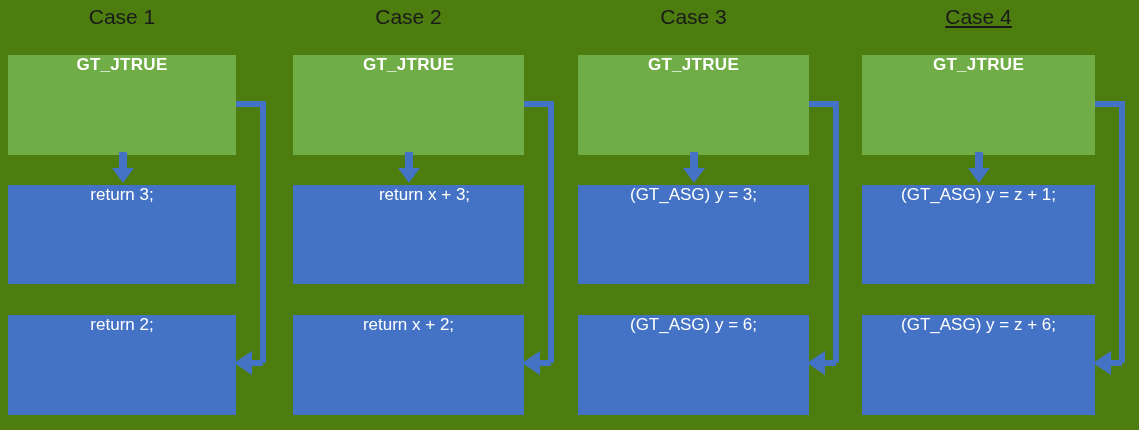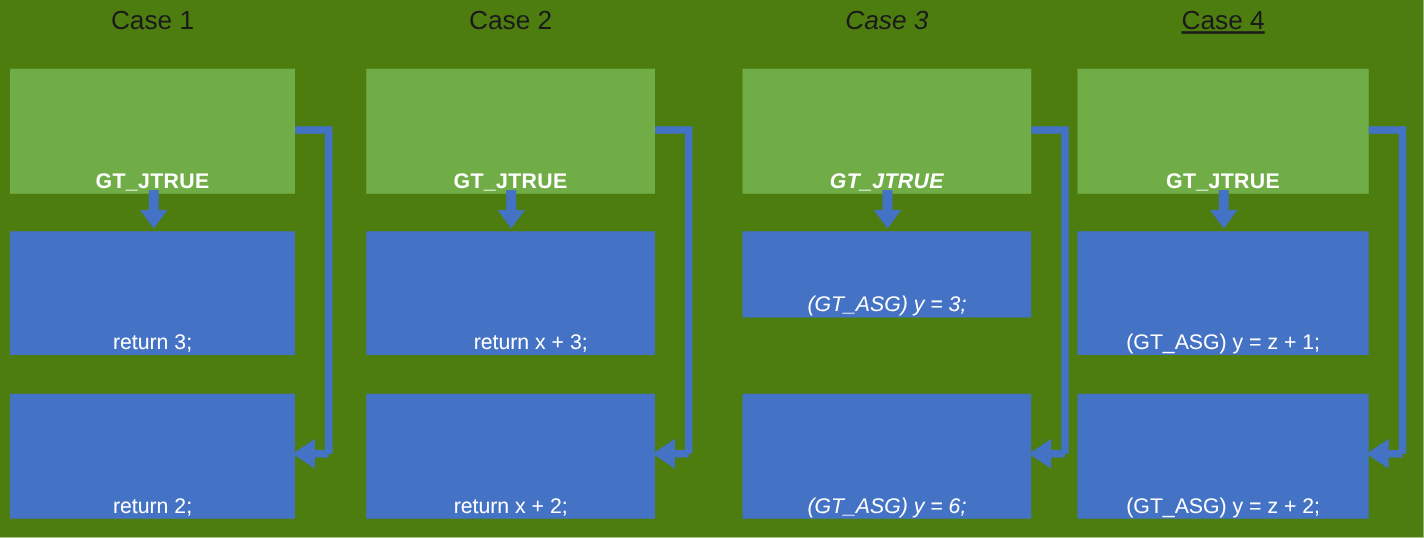--- a/index.html
+++ b/index.html
@@ -32,21 +32,21 @@
     text-align: center;
     font-size: 21px;
     line-height: 26px;
     color: #1a1a1a;
     font-family: "Liberation Sans", sans-serif;
     white-space: nowrap;
   }
   .node {
     position: absolute;
     display: flex;
-    align-items: flex-end;
+    align-items: flex-start;
     justify-content: center;
     color: #ffffff;
     text-align: center;
     box-sizing: border-box;
   }
   .node-cond {
     background: #70AD47;
     font-weight: bold;
     font-size: 17px;
     letter-spacing: 0.3px;
@@ -133,34 +133,34 @@
 
     <div class="loop-connector" style="left:235px; top:96px; width:44px; height:286px;">
       <svg width="44" height="286" viewBox="0 0 44 286" xmlns="http://www.w3.org/2000/svg">
         <path d="M4,8 L31,8 L31,267" fill="none" stroke="#4472C4" stroke-width="6" stroke-linecap="butt" stroke-linejoin="miter"></path>
         <polyline points="31,267 18,267" fill="none" stroke="#4472C4" stroke-width="6"></polyline>
         <polygon points="20,255 20,279 2,267" fill="#4472C4"></polygon>
       </svg>
     </div>
   </div>
 
-  <div class="case-col" style="left:586px; width:276px;font-style:italic;">
+  <div class="case-col" style="left:570px; width:276px;">
     <div class="case-title" style="left:8px; width:231px;">Case 3</div>
 
     <div class="node node-cond" style="left:8px; top:55px; width:231px; height:100px;">
       <span class="node-label">GT_JTRUE</span>
     </div>
 
     <div class="down-arrow" style="left:109px; top:152px;">
       <svg width="30" height="32" viewBox="0 0 30 32" xmlns="http://www.w3.org/2000/svg">
         <polygon points="11,0 19,0 19,16 26,16 15,31 4,16 11,16" fill="#4472C4"></polygon>
       </svg>
     </div>
 
-    <div class="node node-stmt" style="left:8px; top:185px; width:231px; height:69px;">
+    <div class="node node-stmt" style="left:8px; top:185px; width:231px; height:99px;">
       <span class="node-label">(GT_ASG) y = 3;</span>
     </div>
 
     <div class="node node-stmt" style="left:8px; top:315px; width:231px; height:100px;">
       <span class="node-label">(GT_ASG) y = 6;</span>
     </div>
 
     <div class="loop-connector" style="left:235px; top:96px; width:44px; height:286px;">
       <svg width="44" height="286" viewBox="0 0 44 286" xmlns="http://www.w3.org/2000/svg">
         <path d="M4,8 L31,8 L31,267" fill="none" stroke="#4472C4" stroke-width="6" stroke-linecap="butt" stroke-linejoin="miter"></path>
@@ -181,21 +181,21 @@
       <svg width="30" height="32" viewBox="0 0 30 32" xmlns="http://www.w3.org/2000/svg">
         <polygon points="11,0 19,0 19,16 26,16 15,31 4,16 11,16" fill="#4472C4"></polygon>
       </svg>
     </div>
 
     <div class="node node-stmt" style="left:8px; top:185px; width:233px; height:99px;">
       <span class="node-label">(GT_ASG) y = z + 1;</span>
     </div>
 
     <div class="node node-stmt" style="left:8px; top:315px; width:233px; height:100px;">
-      <span class="node-label">(GT_ASG) y = z + 2;</span>
+      <span class="node-label">(GT_ASG) y = z + 6;</span>
     </div>
 
     <div class="loop-connector" style="left:237px; top:96px; width:44px; height:286px;">
       <svg width="44" height="286" viewBox="0 0 44 286" xmlns="http://www.w3.org/2000/svg">
         <path d="M4,8 L31,8 L31,267" fill="none" stroke="#4472C4" stroke-width="6" stroke-linecap="butt" stroke-linejoin="miter"></path>
         <polyline points="31,267 18,267" fill="none" stroke="#4472C4" stroke-width="6"></polyline>
         <polygon points="20,255 20,279 2,267" fill="#4472C4"></polygon>
       </svg>
     </div>
   </div>

